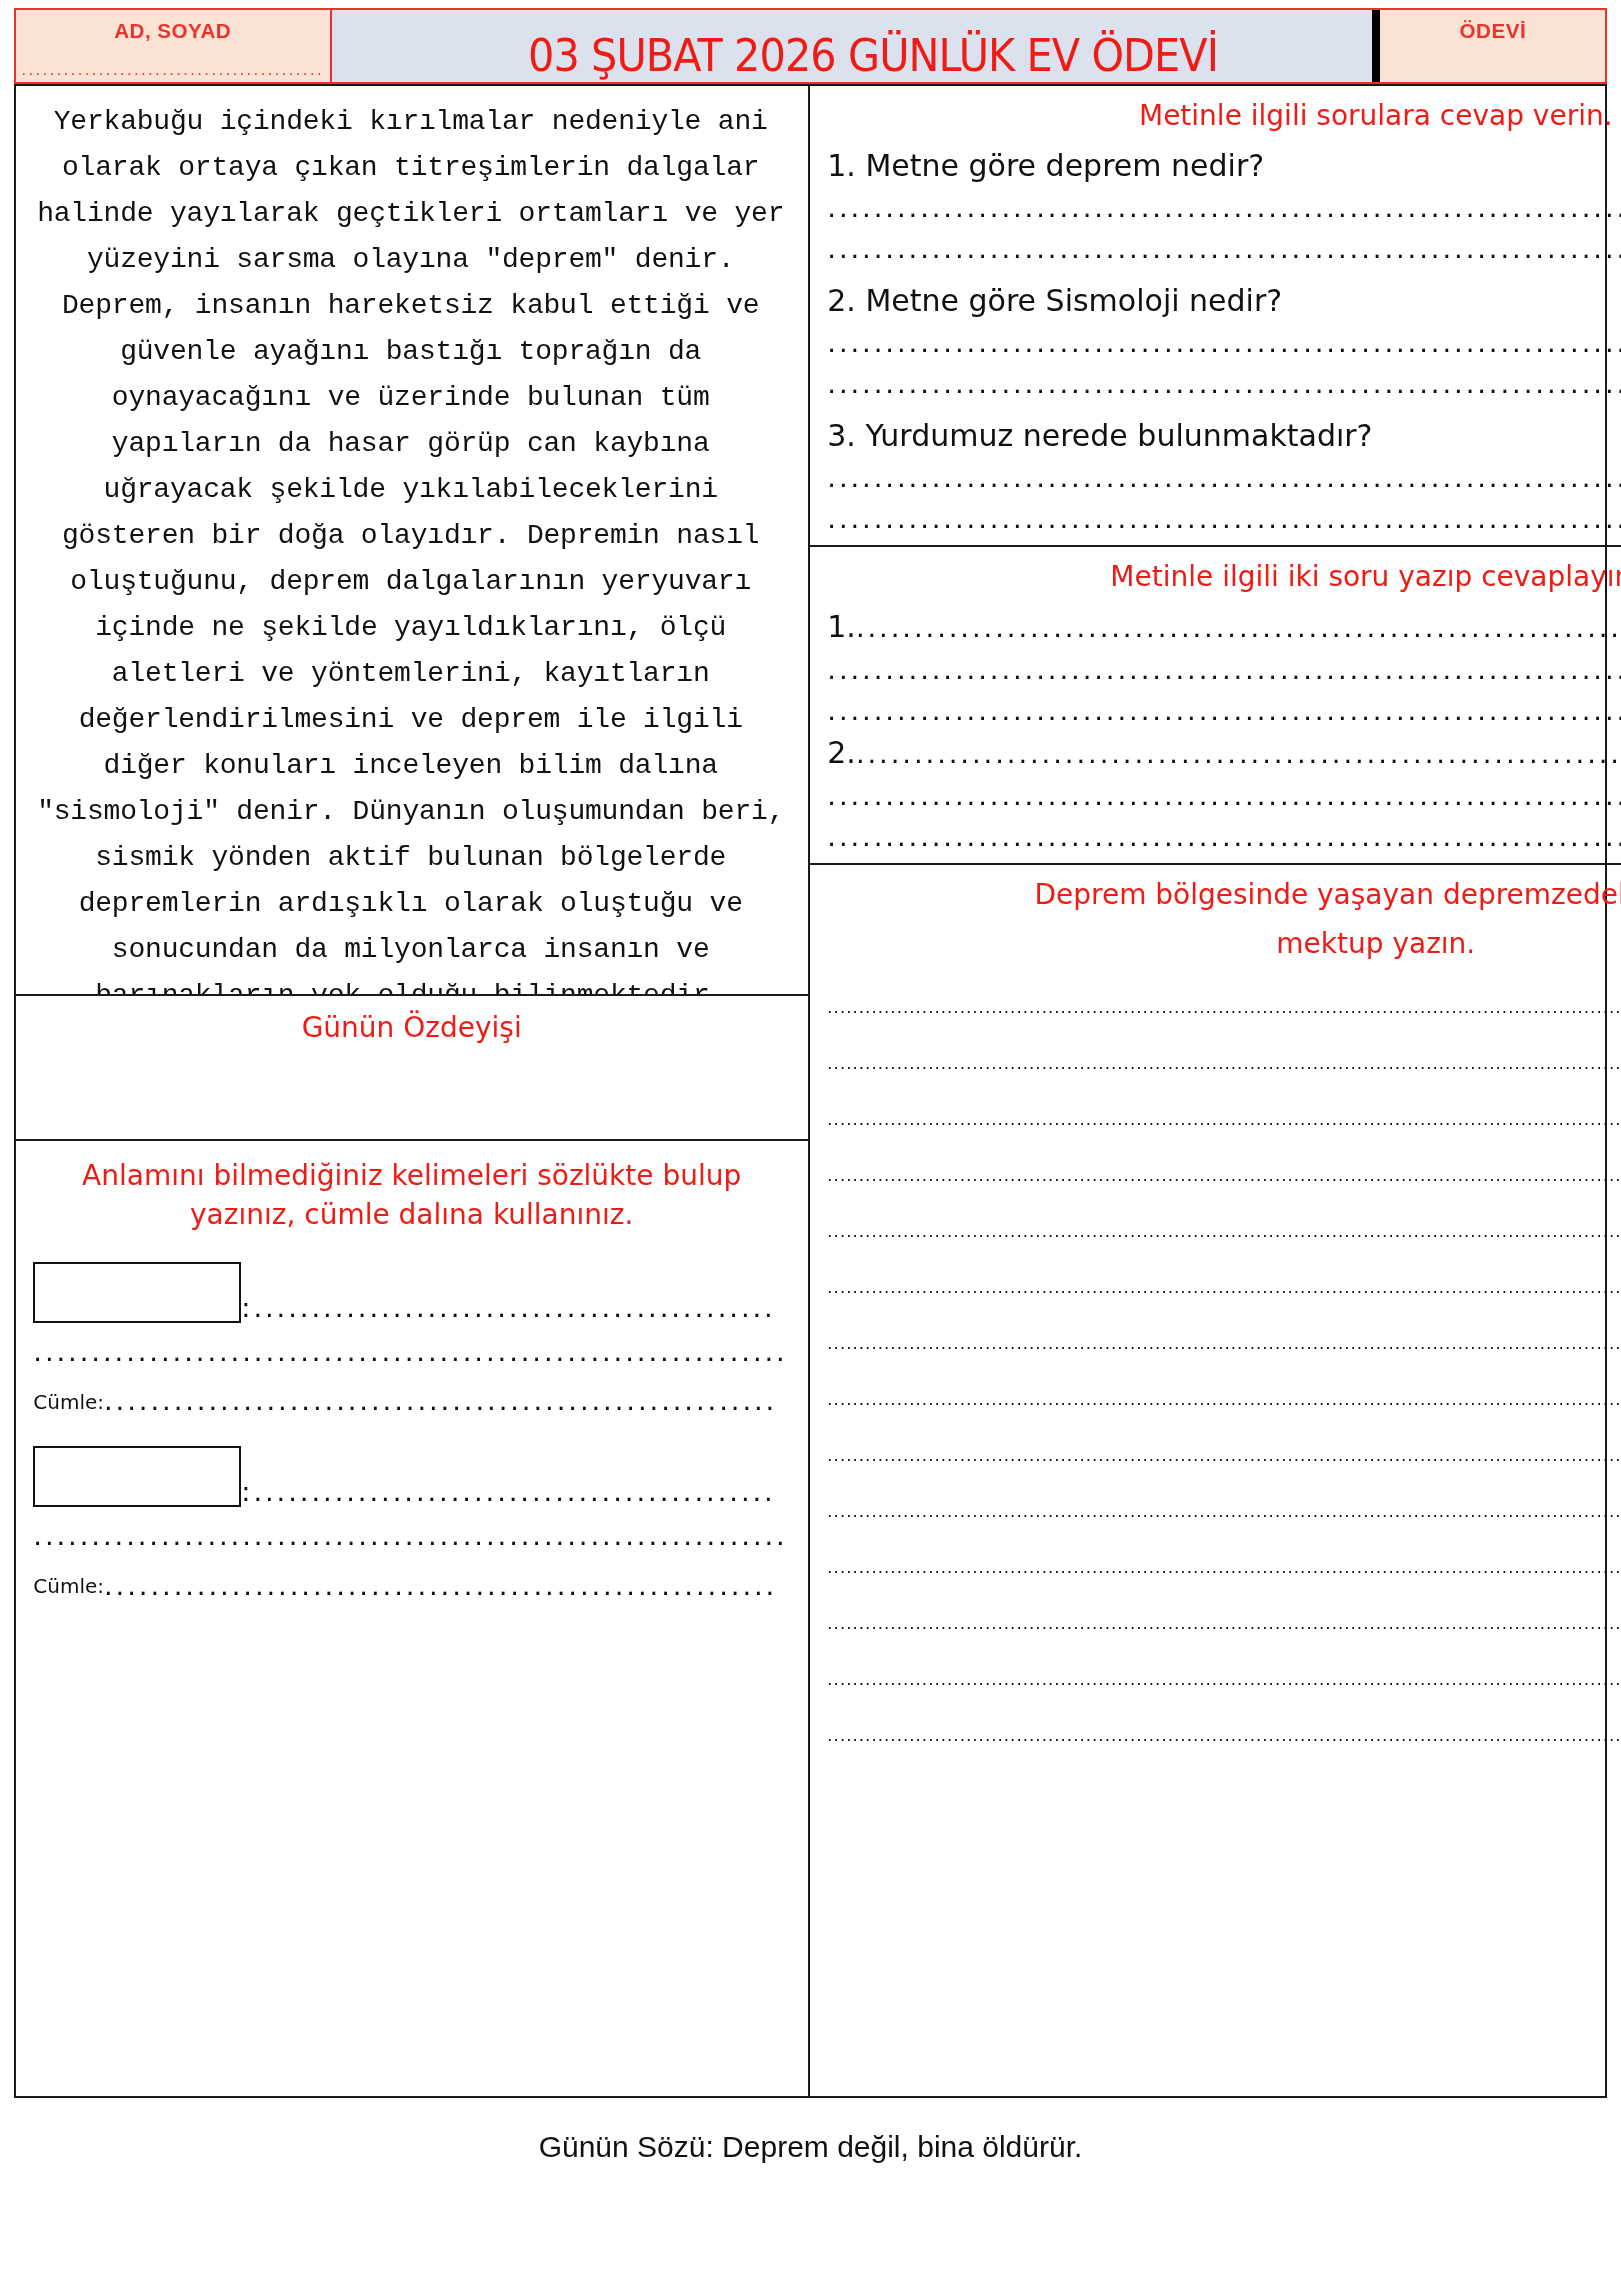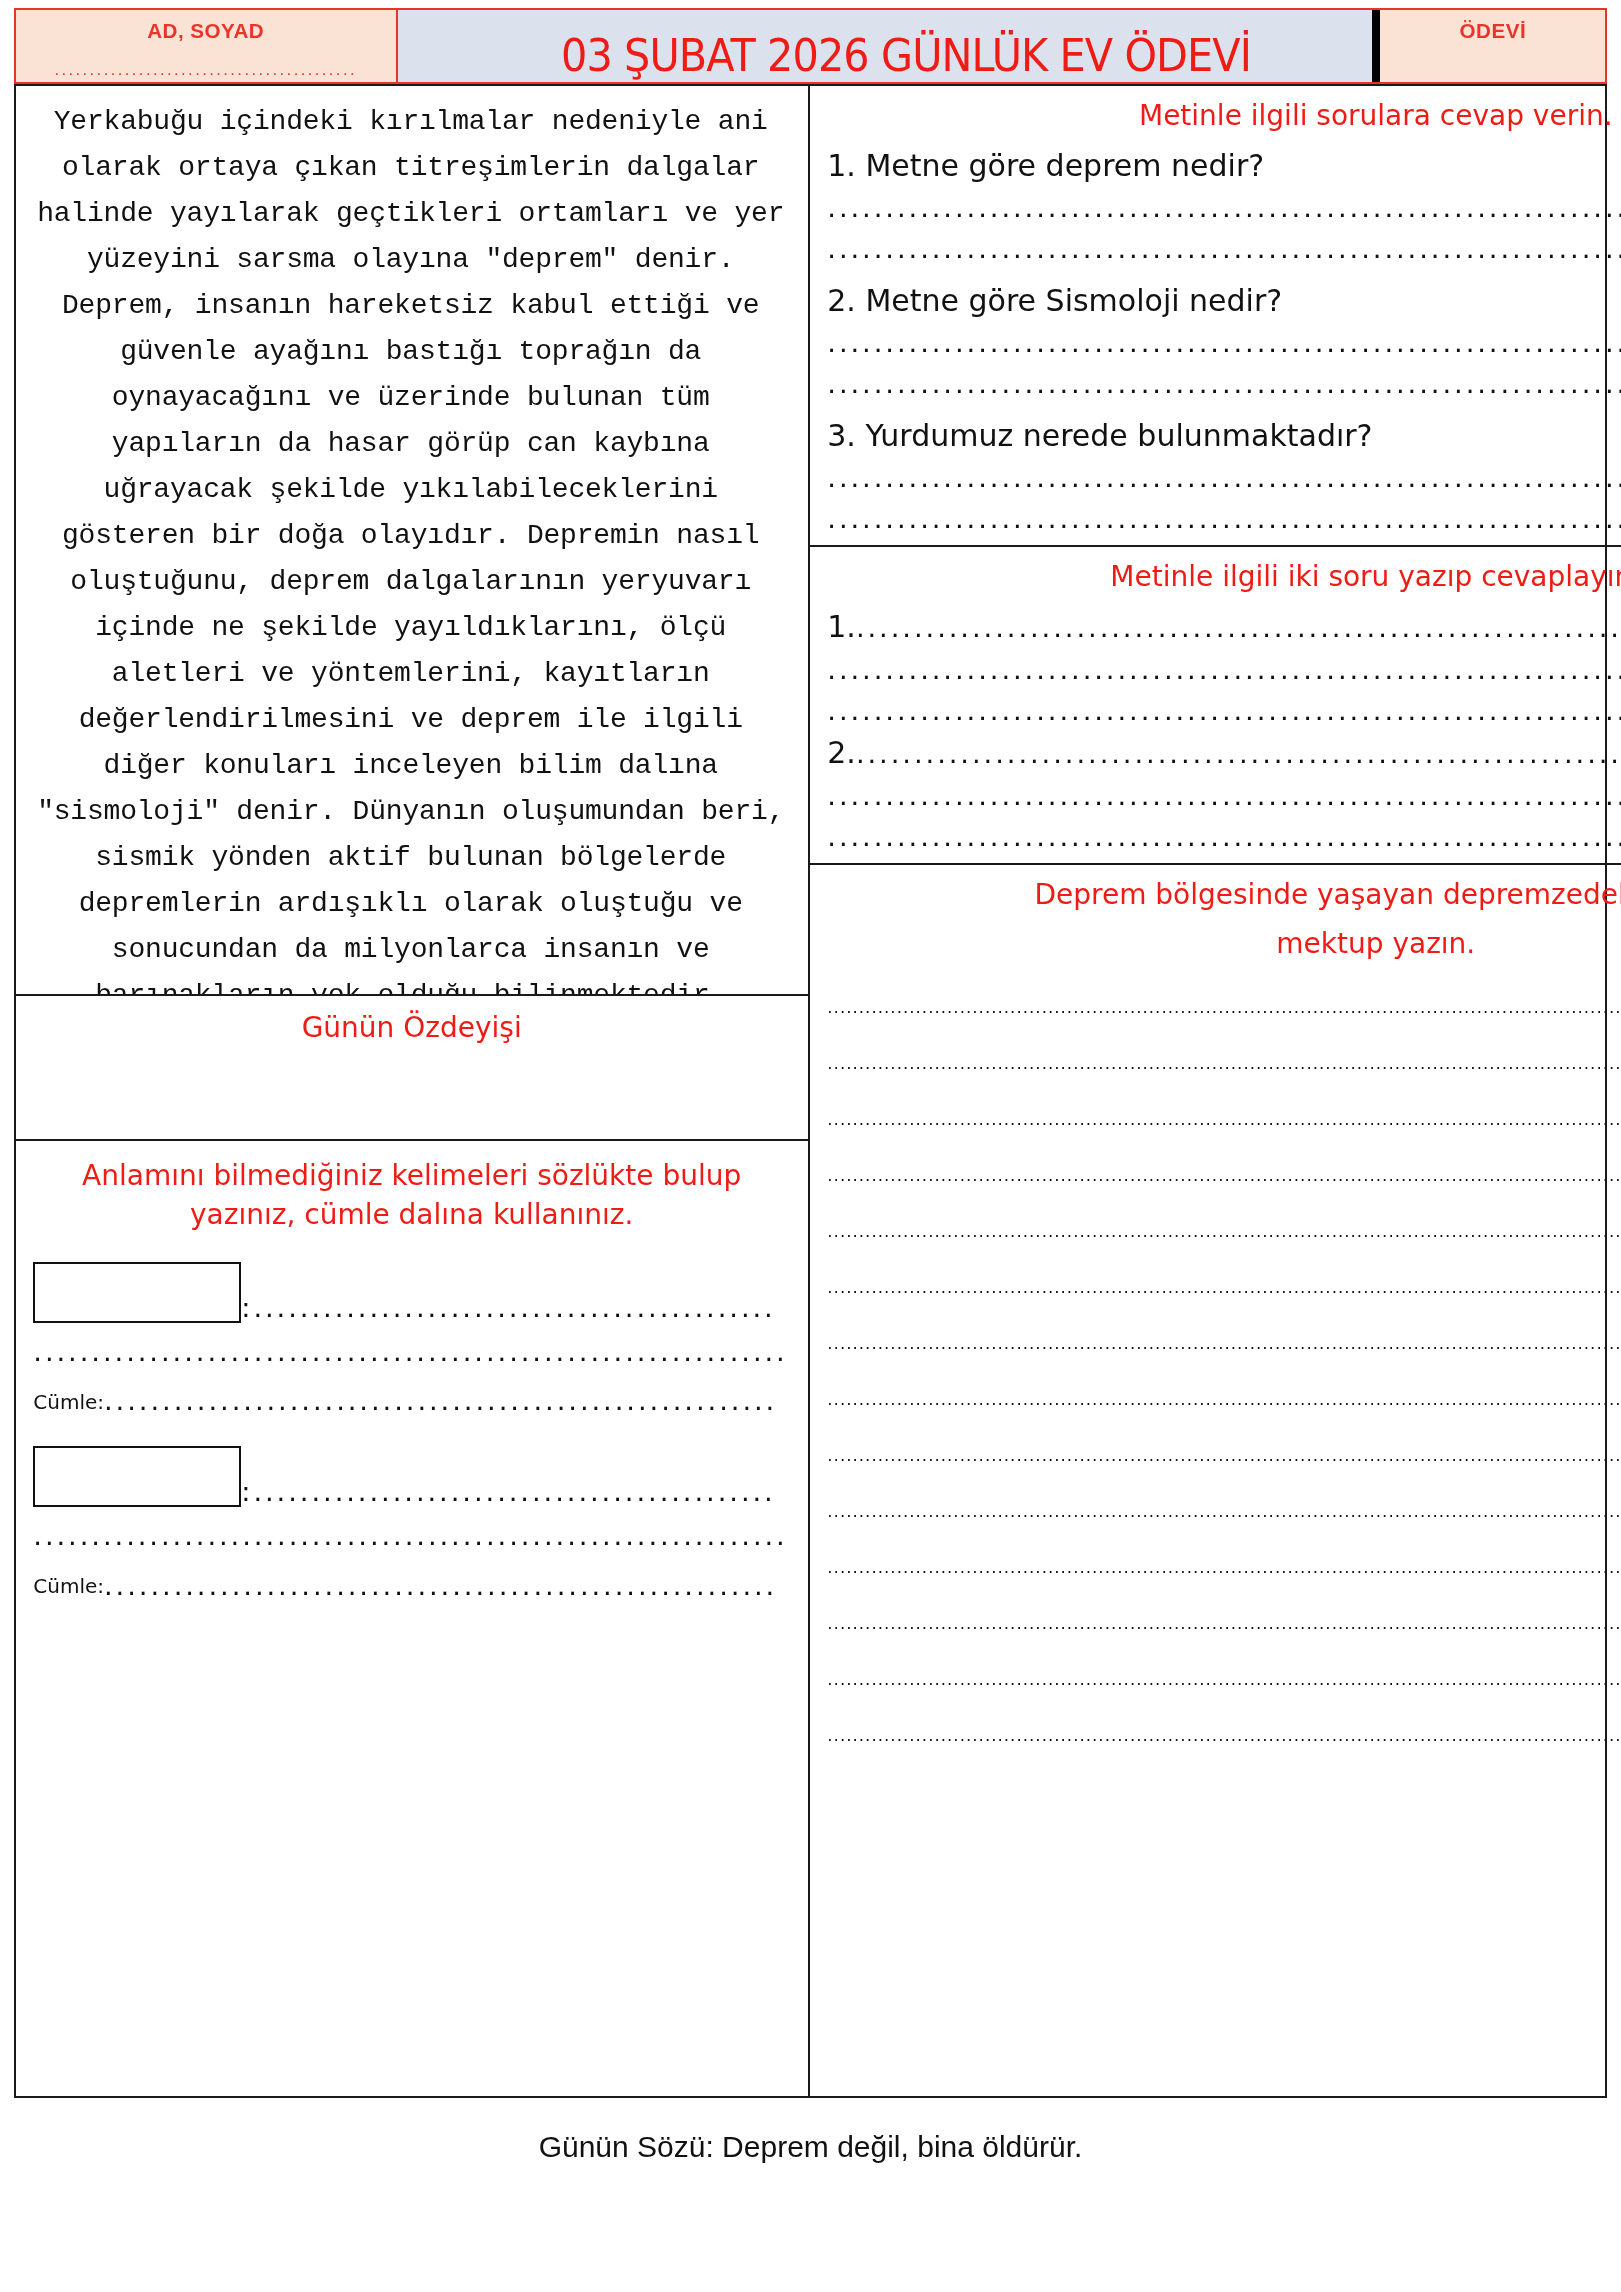--- a/index.html
+++ b/index.html
@@ -26,21 +26,21 @@
     background: #fae3d5;
   }
   .hdr-cell {
     display: flex;
     flex-direction: column;
     justify-content: flex-start;
     align-items: center;
     padding-top: 8.8px;
     position: relative;
   }
-  .hdr-name   { width: 382px; border-right: 2px solid #e8342a; }
+  .hdr-name   { width: 316px; border-right: 2px solid #e8342a; }
   .hdr-title  { flex: 1; background: #dbe2ee; border-right: 8px solid #000000;
                  justify-content: flex-end; padding-top: 0; padding-left: 42px; }
   .hdr-sign   { width: 225px; }
 
   .hdr-label {
     color: #e8342a;
     font-weight: bold;
     font-size: 20.6px;
     letter-spacing: 0.5px;
   }

